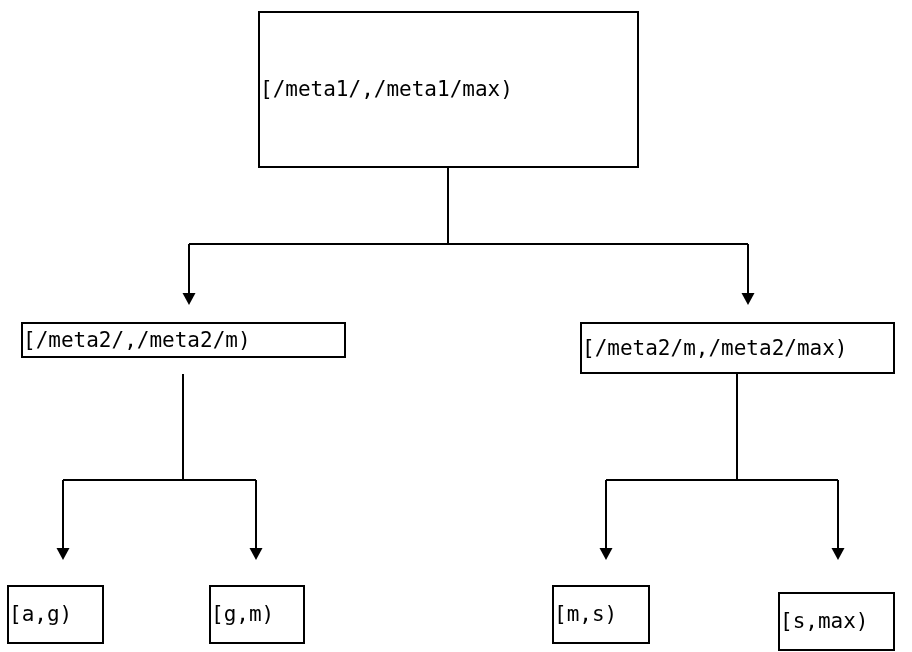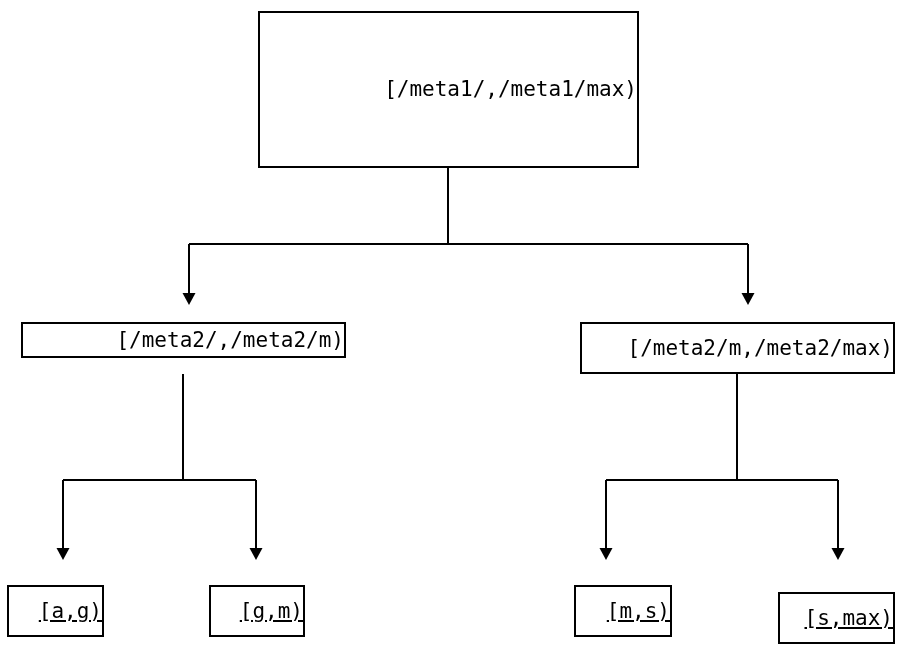--- a/index.html
+++ b/index.html
@@ -25,21 +25,21 @@
     width: 912px;
     height: 652px;
   }
   .node-box {
     position: absolute;
     box-sizing: border-box;
     border: 2px solid #000000;
     background: #ffffff;
     display: flex;
     align-items: center;
-    justify-content: flex-end;
+    justify-content: flex-start;
     color: #000000;
     font-family: "DejaVu Sans Mono", "Liberation Mono", monospace;
     font-size: 21px;
     line-height: 1;
     letter-spacing: 0px;
     white-space: nowrap;
     z-index: 2;
   }
   .node-label {
     display: block;
@@ -58,26 +58,25 @@
     height: 36px;
   }
   .node-mid-right {
     left: 580px;
     top: 322px;
     width: 315px;
     height: 52px;
   }
   .node-leaf {
     top: 585px;
-    height: 52px;
-    text-decoration: underline;
+    height: 59px;
   }
   .node-leaf-ag   { left: 7px;   width: 97px; }
   .node-leaf-gm   { left: 209px; width: 96px; }
-  .node-leaf-ms   { left: 552px; width: 98px; margin-left: 22px; }
+  .node-leaf-ms   { left: 552px; width: 98px; }
   .node-leaf-smax { left: 778px; width: 117px; margin-top: 7px; }
 </style>
 </head>
 <body>
 
 <div id="diagram-canvas">
 
   <svg id="edge-layer" viewBox="0 0 912 652" width="912" height="652" xmlns="http://www.w3.org/2000/svg">
 
     <g stroke="#000000" stroke-width="2.4" fill="none" shape-rendering="crispEdges">

